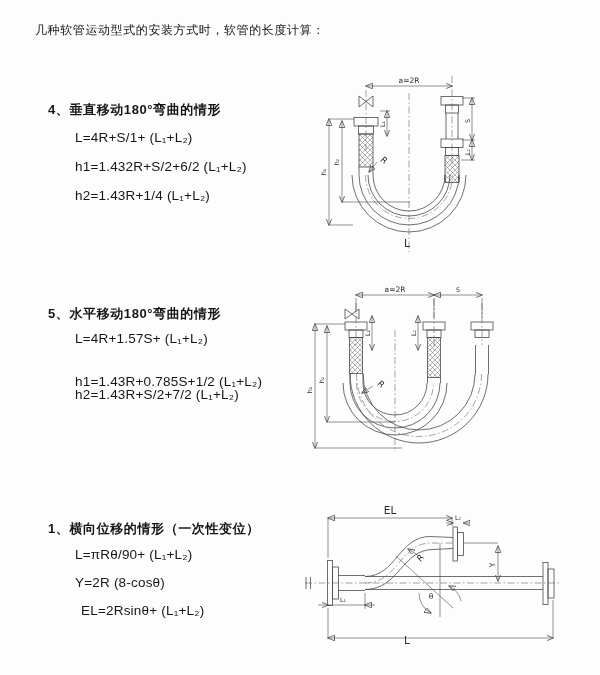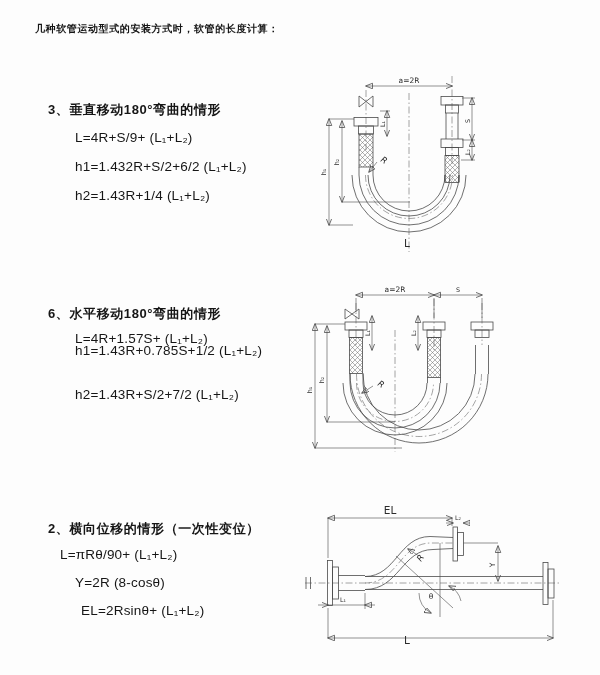--- a/index.html
+++ b/index.html
@@ -4,21 +4,21 @@
 <style>
   html,body{margin:0;padding:0;}
   body{
     width:600px;height:675px;position:relative;overflow:hidden;
     background:#fdfdfd;
     font-family:"Liberation Sans","DejaVu Sans",sans-serif;
     color:#1a1a1a;
   }
   .doc-title{
     position:absolute;left:35px;top:22px;
-    font-size:10px;letter-spacing:.6px;font-weight:700;color:#161616;
+    font-size:12px;letter-spacing:.6px;font-weight:400;color:#161616;
   }
   .sec-heading{
     position:absolute;font-size:13px;letter-spacing:.6px;font-weight:600;color:#161616;
   }
   .formula{
     position:absolute;font-size:13.5px;letter-spacing:.2px;color:#161616;
     font-family:"Liberation Sans","DejaVu Sans",sans-serif;
   }
   svg.diagram{position:absolute;overflow:visible;}
   svg.diagram path,svg.diagram line,svg.diagram rect,svg.diagram circle{
@@ -34,32 +34,32 @@
   .lbl-s{font-size:6.3px;}
   .lbl-m{font-size:7.5px;}
   .lbl-r{font-size:8.5px;font-style:italic;}
   .lbl-big{font-size:10.5px;}
 </style>
 </head>
 <body>
 
 <div class="doc-title">几种软管运动型式的安装方式时，软管的长度计算：</div>
 
-<div class="sec-heading" style="left:48px;top:101px">3、垂直移动180°弯曲的情形</div>
-<div class="formula" style="left:75px;top:130px">L=4R+S/9+ (L₁+L₂)</div>
+<div class="sec-heading" style="left:48px;top:101px">4、垂直移动180°弯曲的情形</div>
+<div class="formula" style="left:75px;top:130px">L=4R+S/1+ (L₁+L₂)</div>
 <div class="formula" style="left:75px;top:159px">h1=1.432R+S/2+6/2 (L₁+L₂)</div>
 <div class="formula" style="left:75px;top:188px">h2=1.43R+1/4 (L₁+L₂)</div>
 
-<div class="sec-heading" style="left:48px;top:305px">6、水平移动180°弯曲的情形</div>
+<div class="sec-heading" style="left:48px;top:305px">5、水平移动180°弯曲的情形</div>
 <div class="formula" style="left:75px;top:331px">L=4R+1.57S+ (L₁+L₂)</div>
-<div class="formula" style="left:75px;top:343px">h1=1.43R+0.785S+1/2 (L₁+L₂)</div>
+<div class="formula" style="left:75px;top:374px">h1=1.43R+0.785S+1/2 (L₁+L₂)</div>
 <div class="formula" style="left:75px;top:387px">h2=1.43R+S/2+7/2 (L₁+L₂)</div>
 
-<div class="sec-heading" style="left:48px;top:520px">2、横向位移的情形（一次性变位）</div>
-<div class="formula" style="left:60px;top:547px">L=πRθ/90+ (L₁+L₂)</div>
+<div class="sec-heading" style="left:48px;top:520px">1、横向位移的情形（一次性变位）</div>
+<div class="formula" style="left:75px;top:547px">L=πRθ/90+ (L₁+L₂)</div>
 <div class="formula" style="left:75px;top:575px">Y=2R (8-cosθ)</div>
 <div class="formula" style="left:81px;top:603px">EL=2Rsinθ+ (L₁+L₂)</div>
 
 <svg class="diagram" style="left:303px;top:70px" width="294" height="188" viewBox="303 70 294 188">
   <defs>
     <marker id="arwA" markerWidth="8" markerHeight="7" refX="6.5" refY="2.75" orient="auto-start-reverse" markerUnits="userSpaceOnUse">
       <path d="M0,0 L7,2.75 L0,5.5 z" fill="#4a4a4a" stroke="none"></path>
     </marker>
     <pattern id="brA" width="5" height="5" patternUnits="userSpaceOnUse">
       <path d="M0 5 L5 0 M-1 1 L1 -1 M4 6 L6 4" style="stroke:#6a6a6a;stroke-width:.5"></path>

